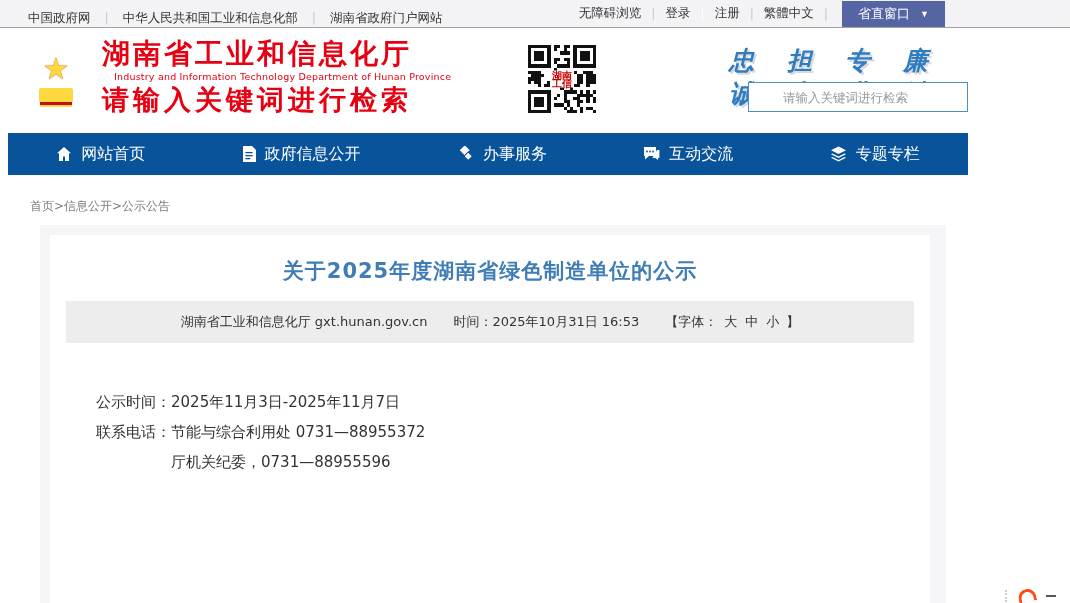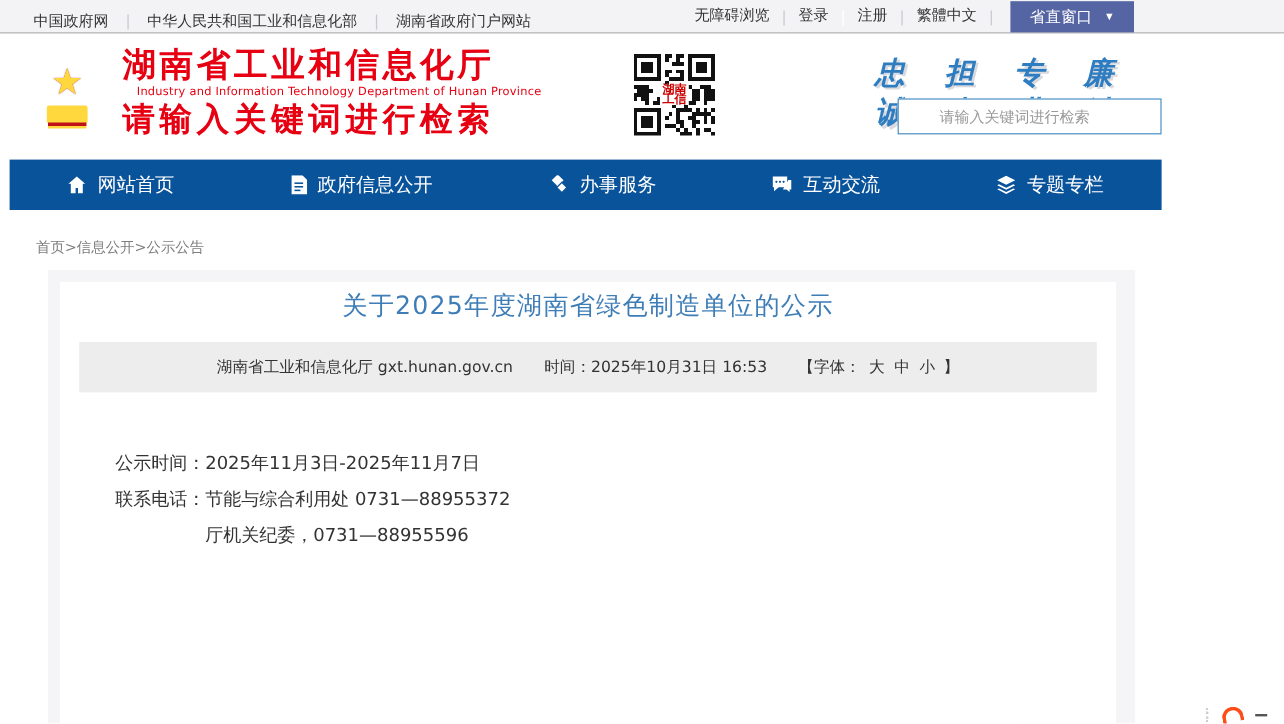--- a/index.html
+++ b/index.html
@@ -43,21 +43,21 @@
   .nav { position:absolute; left:8px; top:133px; width:960px; height:42px; background:#09539b; display:flex; align-items:center; justify-content:space-around; }
   .nav-item { display:flex; align-items:center; gap:9px; color:#fff; font-size:16px; cursor:pointer; text-decoration:none; }
   .nav-item svg { display:block; }
 
   
   .breadcrumb { position:absolute; left:30px; top:198px; font-size:12px; color:#7d7d7d; cursor:pointer; }
 
   
   .panel { position:absolute; left:40px; top:225px; width:906px; height:378px; background:#f5f5f7; }
   .card { position:absolute; left:10px; top:10px; width:880px; height:368px; background:#fff; }
-  .article-title { text-align:center; margin-top:6px; font-size:21px; font-weight:normal; color:#3f7db6; letter-spacing:1px; }
+  .article-title { text-align:center; margin-top:22px; font-size:21px; font-weight:bold; color:#3f7db6; letter-spacing:1px; }
   .meta { margin:16px 16px 0 16px; height:42px; background:#ededed; display:flex; align-items:center; justify-content:center; font-size:13px; color:#333; gap:6px; white-space:nowrap; }
   .meta .fz { cursor:pointer; margin:0 1px; }
   .body-text { margin:44px 16px 0 16px; font-size:15px; color:#333; line-height:30px; }
   .p-indent { text-indent:2em; text-align:justify; }
   .p-line2 { padding-left:2em; }
   .p-line7 { padding-left:7em; }
 
   
   .float-widget { position:absolute; right:14px; bottom:1px; display:flex; align-items:center; gap:10px; }
   .fw-dots { width:3px; height:12px; border-left:2px dotted #ccc; }

